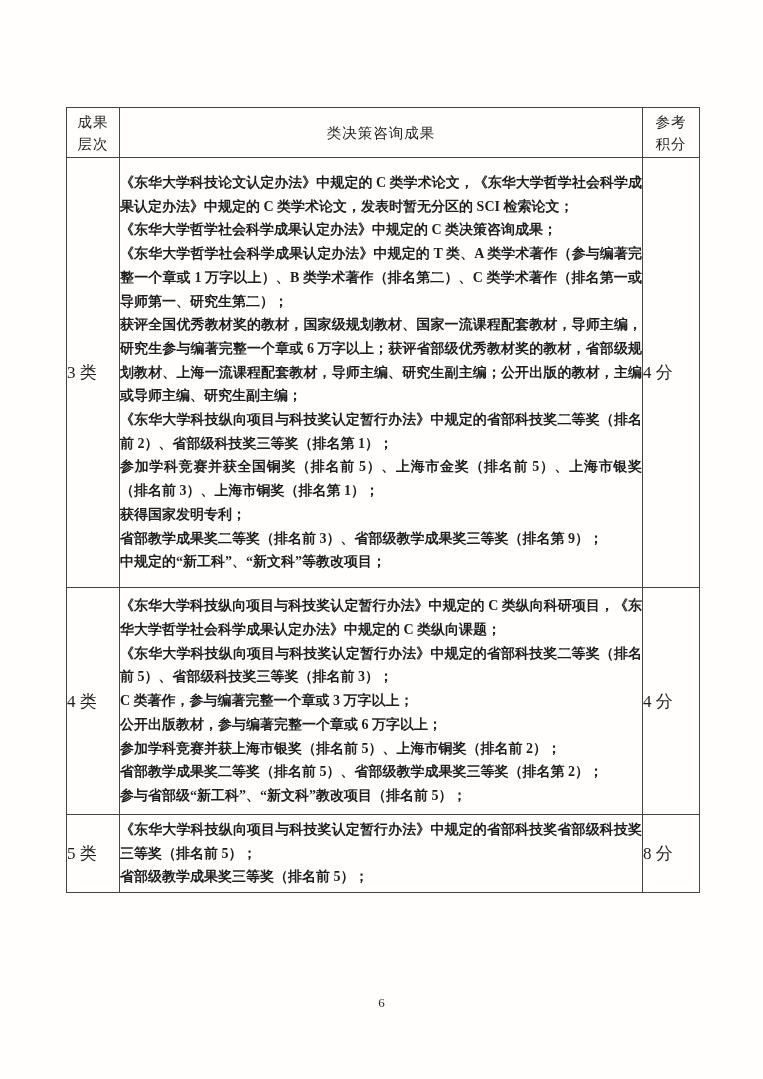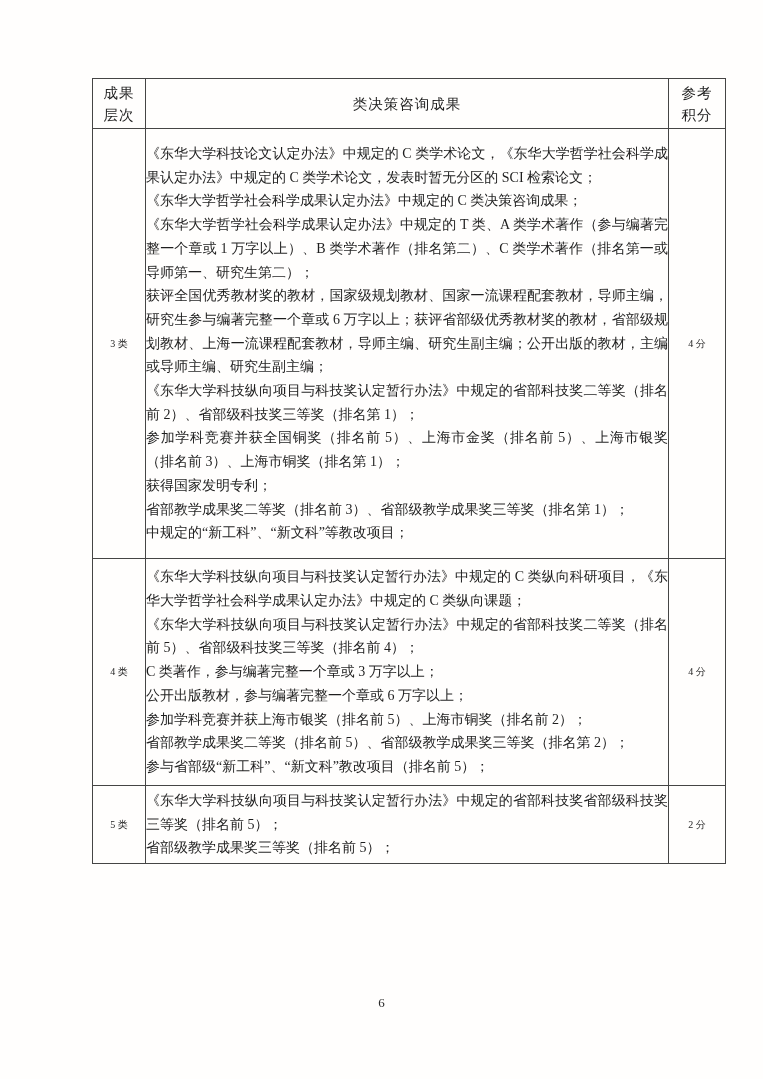--- a/index.html
+++ b/index.html
@@ -16,60 +16,59 @@
     overflow: hidden;
   }
   .page {
     position: absolute;
     inset: 0;
     background: #fffefd;
   }
   table.doc-table {
     position: absolute;
     left: 66px;
-    top: 78px;
+    top: 107px;
     width: 633px;
     border-collapse: collapse;
     table-layout: fixed;
-    margin-left: 26px;
   }
   .doc-table td, .doc-table th {
     border: 1px solid #454545;
     font-weight: normal;
     padding: 0;
   }
   col.col-level  { width: 53px; }
   col.col-def    { width: 523px; }
   col.col-points { width: 57px; }
   .header-cell {
     height: 49px;
     text-align: center;
     vertical-align: middle;
     font-size: 14.5px;
     line-height: 22px;
     white-space: pre-line;
     letter-spacing: 1px;
   }
   .level-cell, .points-cell {
-    text-align: center;
     vertical-align: middle;
-    font-size: 10px;
+    font-size: 17px;
   }
   .def-cell {
     vertical-align: middle;
     padding: 3px 9px 3px 8px;
   }
   .def-cell p {
     margin: 0;
     font-size: 14px;
     line-height: 23.7px;
     text-align: justify;
     text-justify: inter-ideograph;
     text-align-last: left;
     word-break: break-all;
+    font-weight: bold;
   }
   tr.row-l3 > td { height: 429px; }
   tr.row-l4 > td { height: 226px; }
   tr.row-l5 > td { height: 77px; }
   .page-number {
     position: absolute;
     top: 995px;
     left: 0;
     width: 763px;
     text-align: center;
@@ -100,46 +99,46 @@
     <tr class="row-l3">
       <td class="level-cell">3 类</td>
       <td class="def-cell">
         <p>《东华大学科技论文认定办法》中规定的 C 类学术论文，《东华大学哲学社会科学成果认定办法》中规定的 C 类学术论文，发表时暂无分区的 SCI 检索论文；</p>
         <p>《东华大学哲学社会科学成果认定办法》中规定的 C 类决策咨询成果；</p>
         <p>《东华大学哲学社会科学成果认定办法》中规定的 T 类、A 类学术著作（参与编著完整一个章或 1 万字以上）、B 类学术著作（排名第二）、C 类学术著作（排名第一或导师第一、研究生第二）；</p>
         <p>获评全国优秀教材奖的教材，国家级规划教材、国家一流课程配套教材，导师主编，研究生参与编著完整一个章或 6 万字以上；获评省部级优秀教材奖的教材，省部级规划教材、上海一流课程配套教材，导师主编、研究生副主编；公开出版的教材，主编或导师主编、研究生副主编；</p>
         <p>《东华大学科技纵向项目与科技奖认定暂行办法》中规定的省部科技奖二等奖（排名前 2）、省部级科技奖三等奖（排名第 1）；</p>
         <p>参加学科竞赛并获全国铜奖（排名前 5）、上海市金奖（排名前 5）、上海市银奖（排名前 3）、上海市铜奖（排名第 1）；</p>
         <p>获得国家发明专利；</p>
-        <p>省部教学成果奖二等奖（排名前 3）、省部级教学成果奖三等奖（排名第 1）；</p>
+        <p>省部教学成果奖二等奖（排名前 3）、省部级教学成果奖三等奖（排名第 9）；</p>
         <p>中规定的“新工科”、“新文科”等教改项目；</p>
       </td>
       <td class="points-cell">4 分</td>
     </tr>
 
     <tr class="row-l4">
       <td class="level-cell">4 类</td>
       <td class="def-cell">
         <p>《东华大学科技纵向项目与科技奖认定暂行办法》中规定的 C 类纵向科研项目，《东华大学哲学社会科学成果认定办法》中规定的 C 类纵向课题；</p>
-        <p>《东华大学科技纵向项目与科技奖认定暂行办法》中规定的省部科技奖二等奖（排名前 5）、省部级科技奖三等奖（排名前 4）；</p>
+        <p>《东华大学科技纵向项目与科技奖认定暂行办法》中规定的省部科技奖二等奖（排名前 5）、省部级科技奖三等奖（排名前 3）；</p>
         <p>C 类著作，参与编著完整一个章或 3 万字以上；</p>
         <p>公开出版教材，参与编著完整一个章或 6 万字以上；</p>
         <p>参加学科竞赛并获上海市银奖（排名前 5）、上海市铜奖（排名前 2）；</p>
         <p>省部教学成果奖二等奖（排名前 5）、省部级教学成果奖三等奖（排名第 2）；</p>
         <p>参与省部级“新工科”、“新文科”教改项目（排名前 5）；</p>
       </td>
       <td class="points-cell">4 分</td>
     </tr>
 
     <tr class="row-l5">
       <td class="level-cell">5 类</td>
       <td class="def-cell">
         <p>《东华大学科技纵向项目与科技奖认定暂行办法》中规定的省部科技奖省部级科技奖三等奖（排名前 5）；</p>
         <p>省部级教学成果奖三等奖（排名前 5）；</p>
       </td>
-      <td class="points-cell">2 分</td>
+      <td class="points-cell">8 分</td>
     </tr>
   </tbody>
     </table>
 
   <div class="page-number">6</div>
 
 </div>
 
 </body></html>

